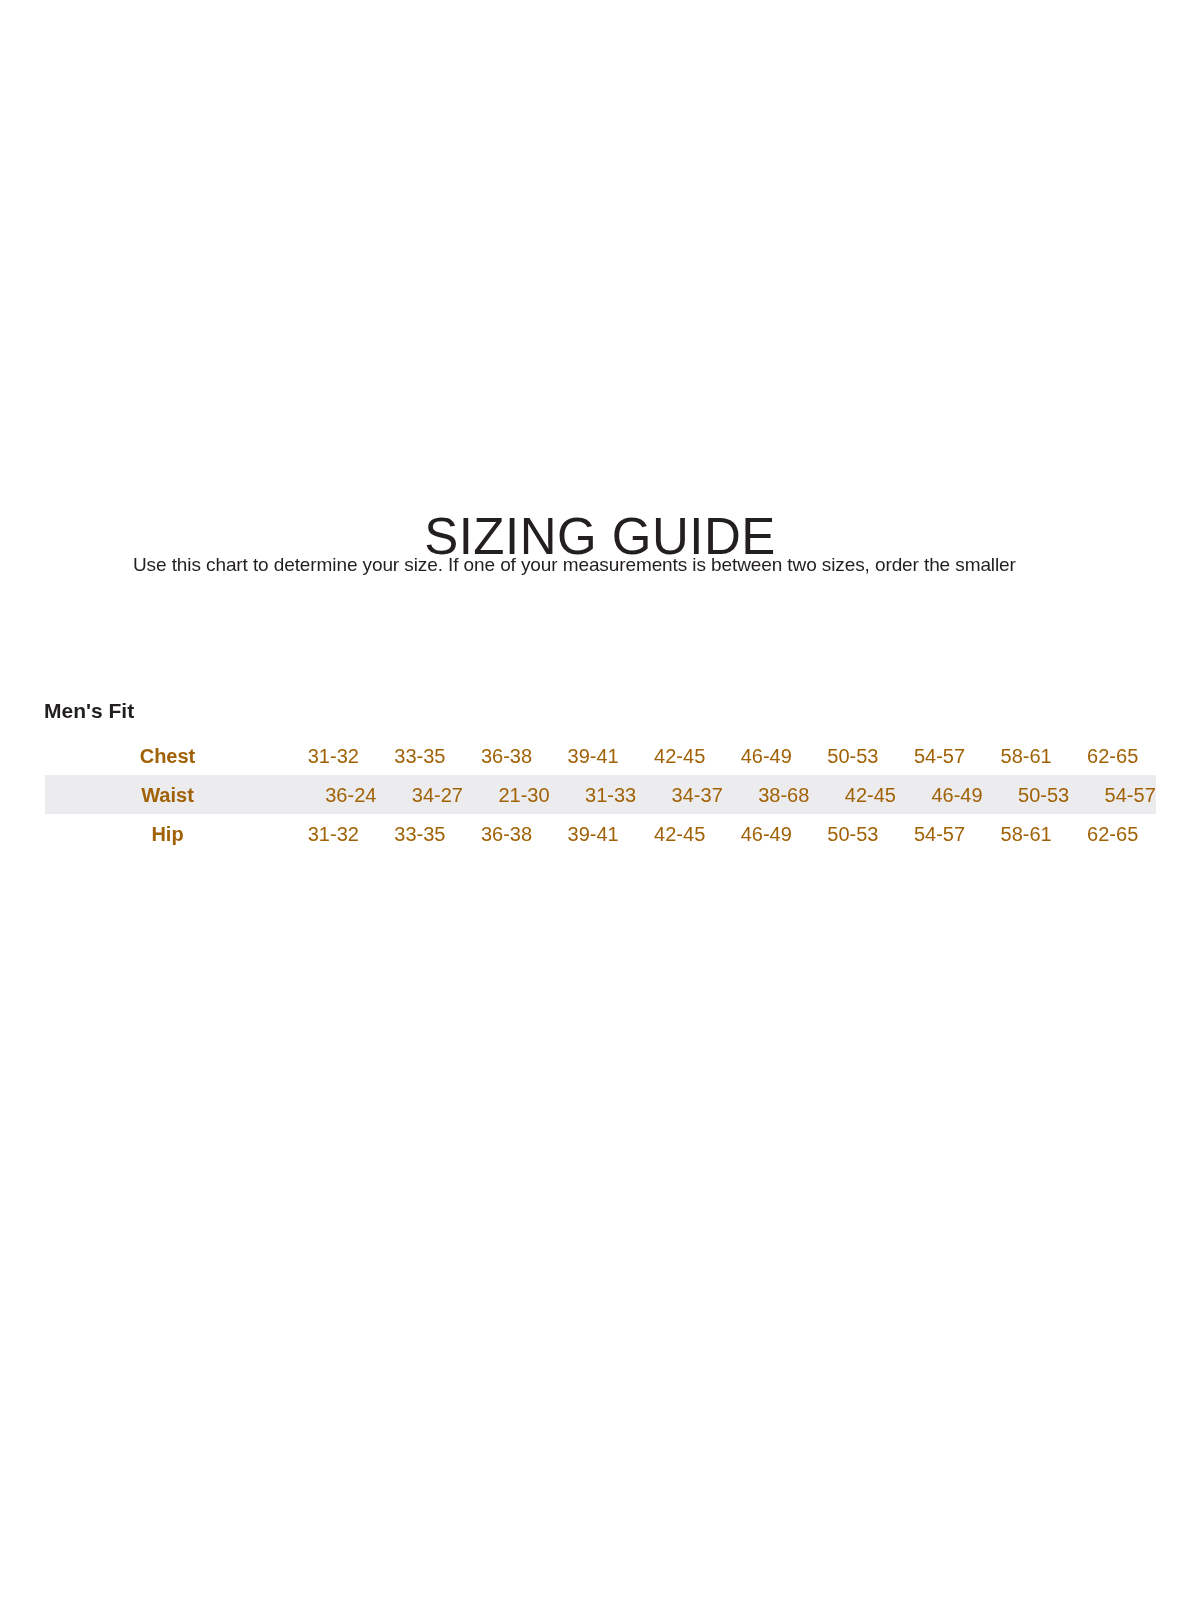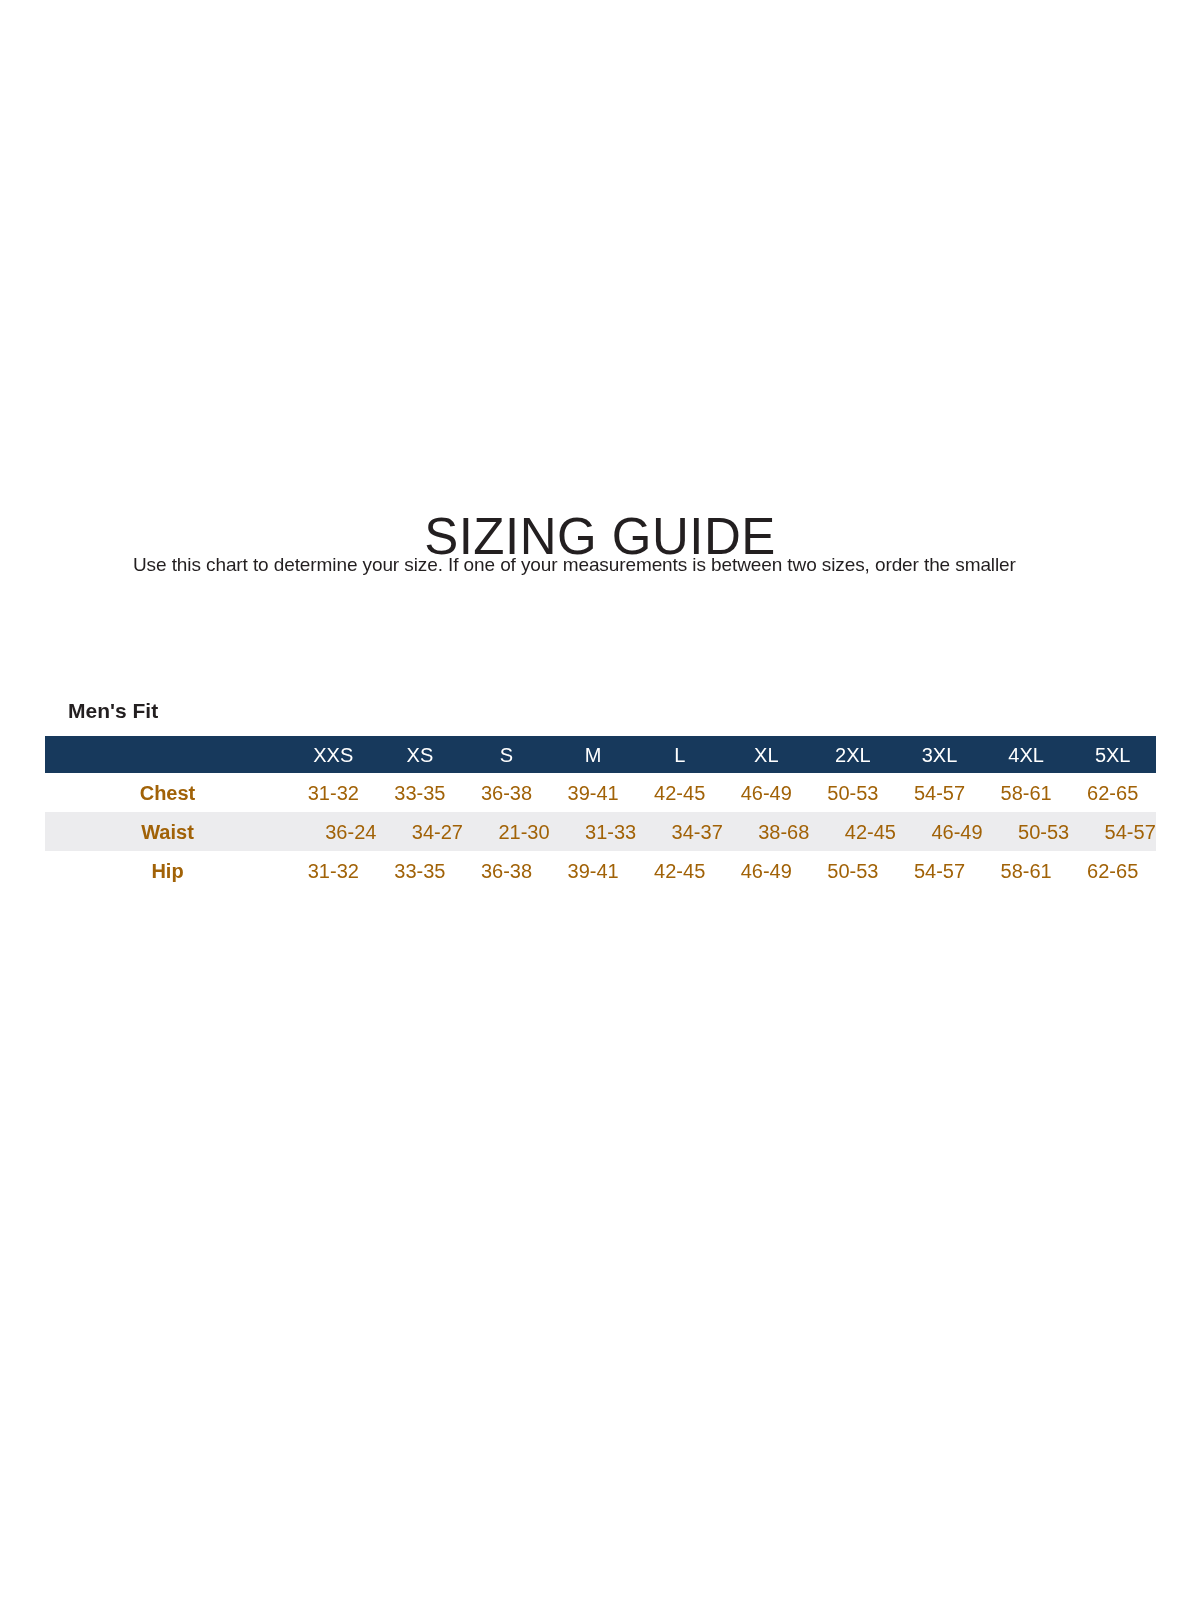--- a/index.html
+++ b/index.html
@@ -38,21 +38,21 @@
     line-height: 27px;
     letter-spacing: -0.1px;
     color: #231f20;
   }
   .intro .line {
     white-space: nowrap;
   }
   .section-label {
     position: absolute;
     top: 698px;
-    left: 68px;
+    left: 44px;
     font-size: 21px;
     font-weight: bold;
     line-height: 26px;
     color: #231f20;
   }
   .size-table {
     position: absolute;
     top: 736px;
     left: 45px;
     width: 1111px;
@@ -96,33 +96,20 @@
   <h1 class="title">SIZING GUIDE</h1>
 
   <div class="intro">
     <div class="line">Use this chart to determine your size. If one of your measurements is between two sizes, order the smaller</div>
   </div>
 
   <div class="section-label">Men's Fit</div>
 
   <div class="size-table">
 
-    <div class="trow thead">
-      <div class="cell"></div>
-      <div class="cell">XXS</div>
-      <div class="cell">XS</div>
-      <div class="cell">S</div>
-      <div class="cell">M</div>
-      <div class="cell">L</div>
-      <div class="cell">XL</div>
-      <div class="cell">2XL</div>
-      <div class="cell">3XL</div>
-      <div class="cell">4XL</div>
-      <div class="cell">5XL</div>
-    </div>
 
     <div class="trow tbody-row">
       <div class="cell row-label">Chest</div>
       <div class="cell">31-32</div>
       <div class="cell">33-35</div>
       <div class="cell">36-38</div>
       <div class="cell">39-41</div>
       <div class="cell">42-45</div>
       <div class="cell">46-49</div>
       <div class="cell">50-53</div>

